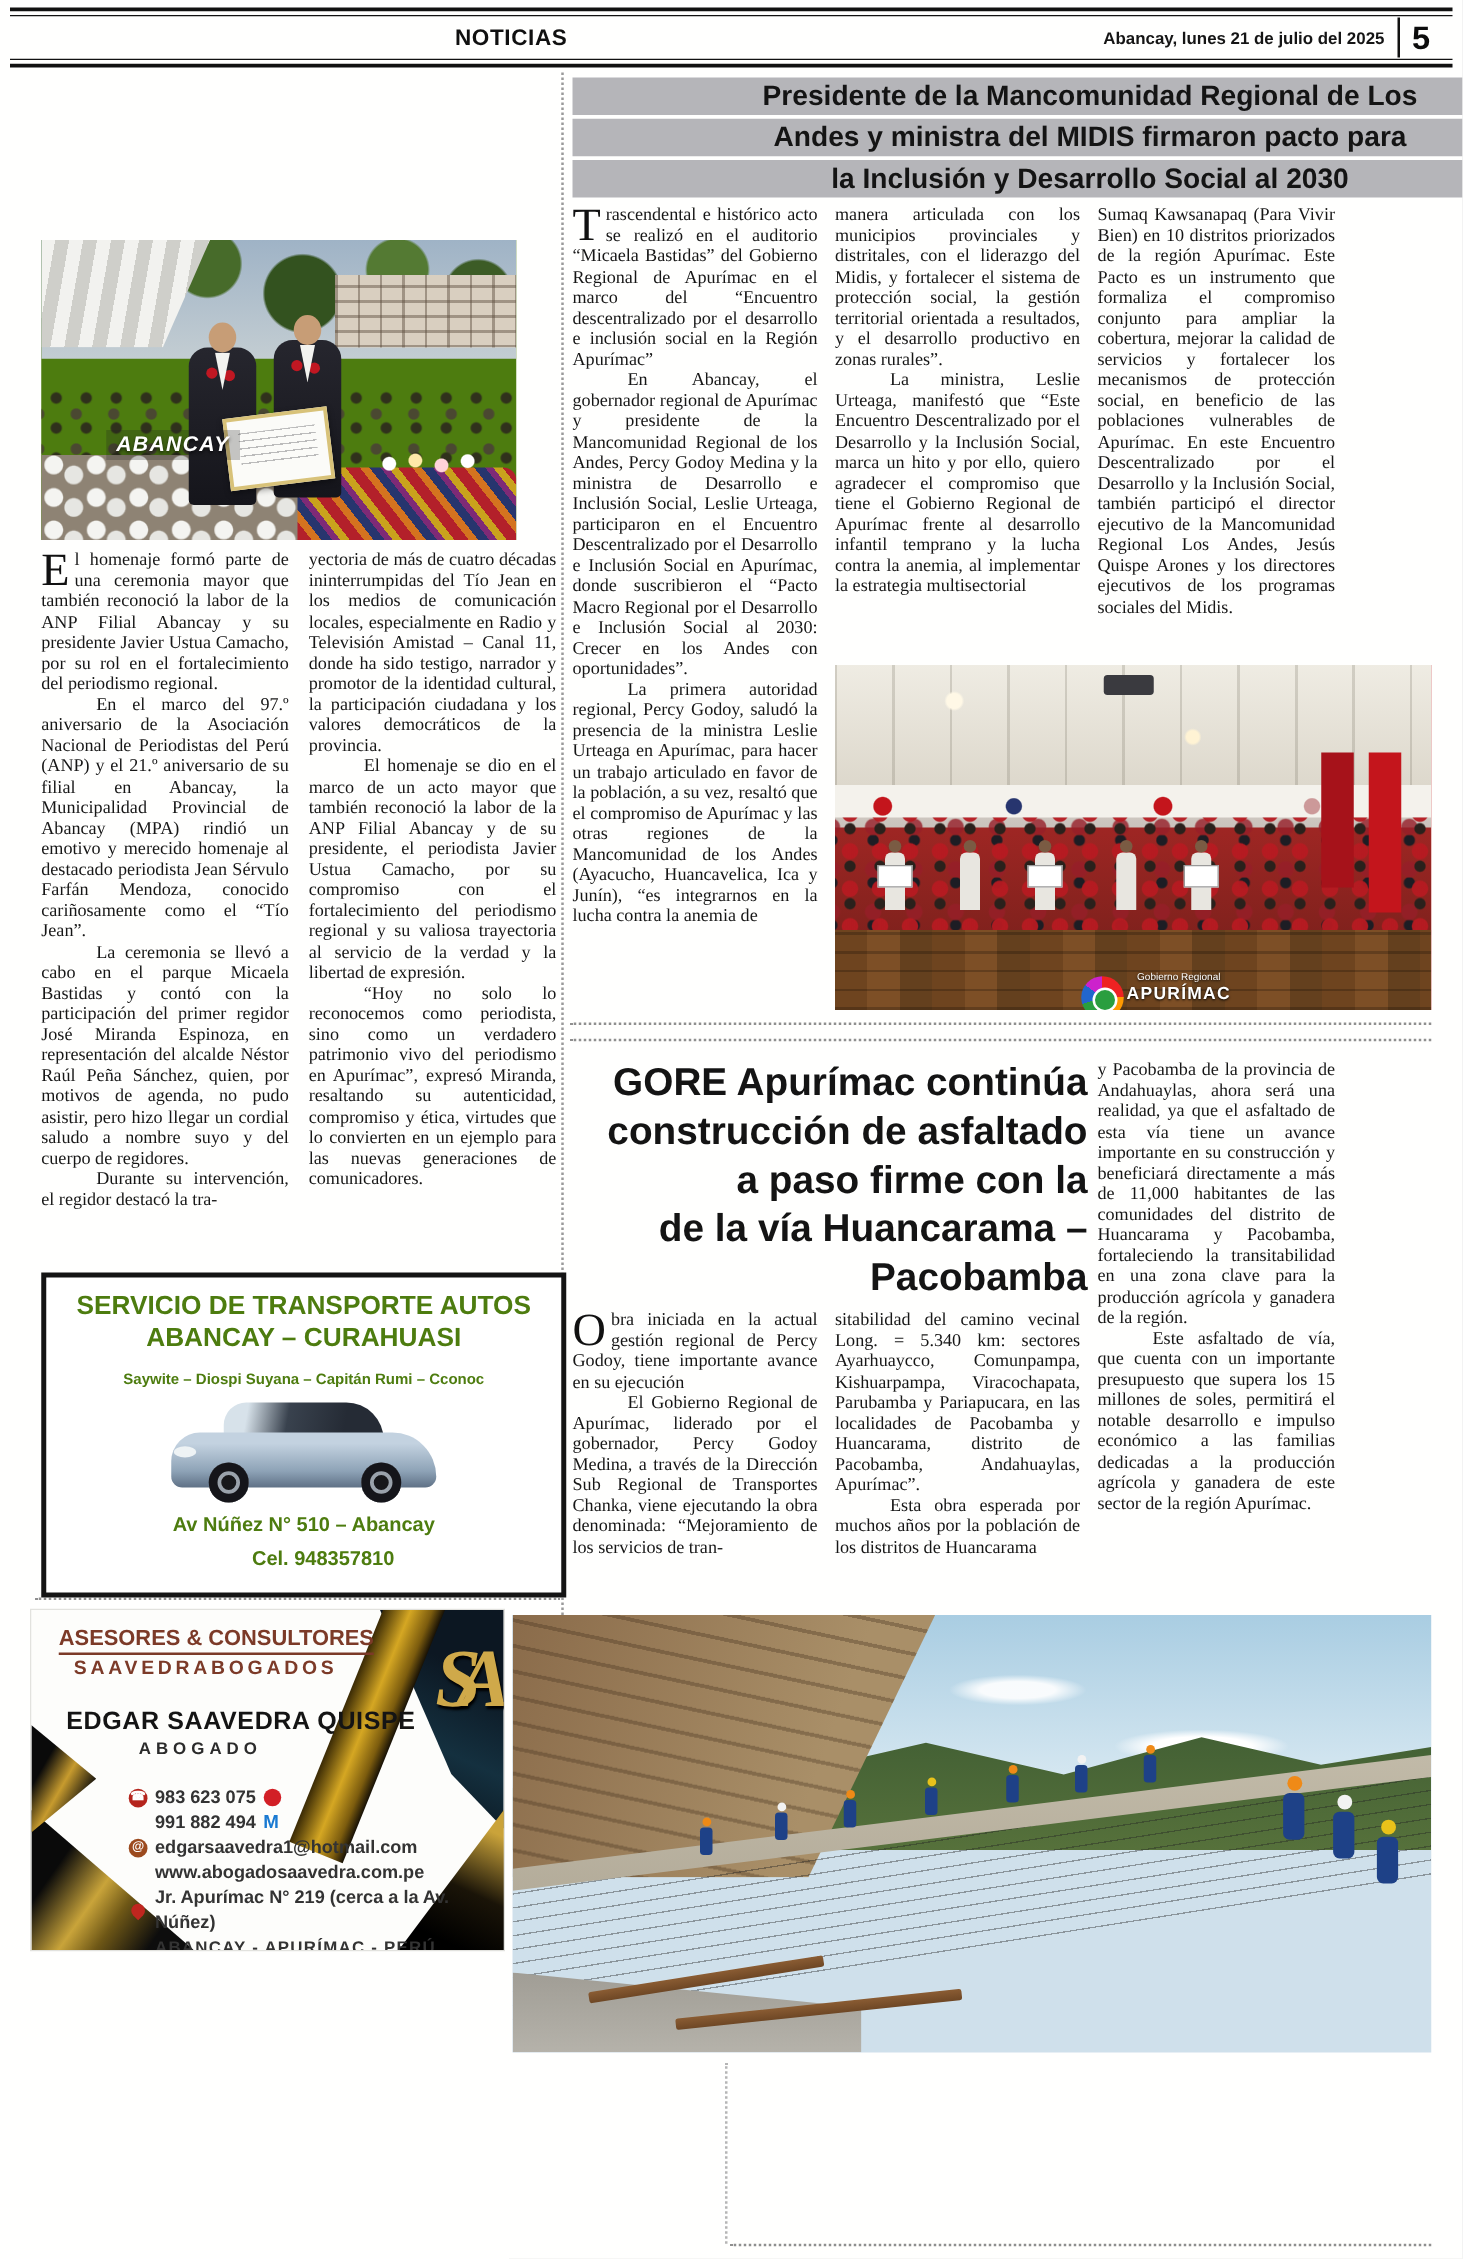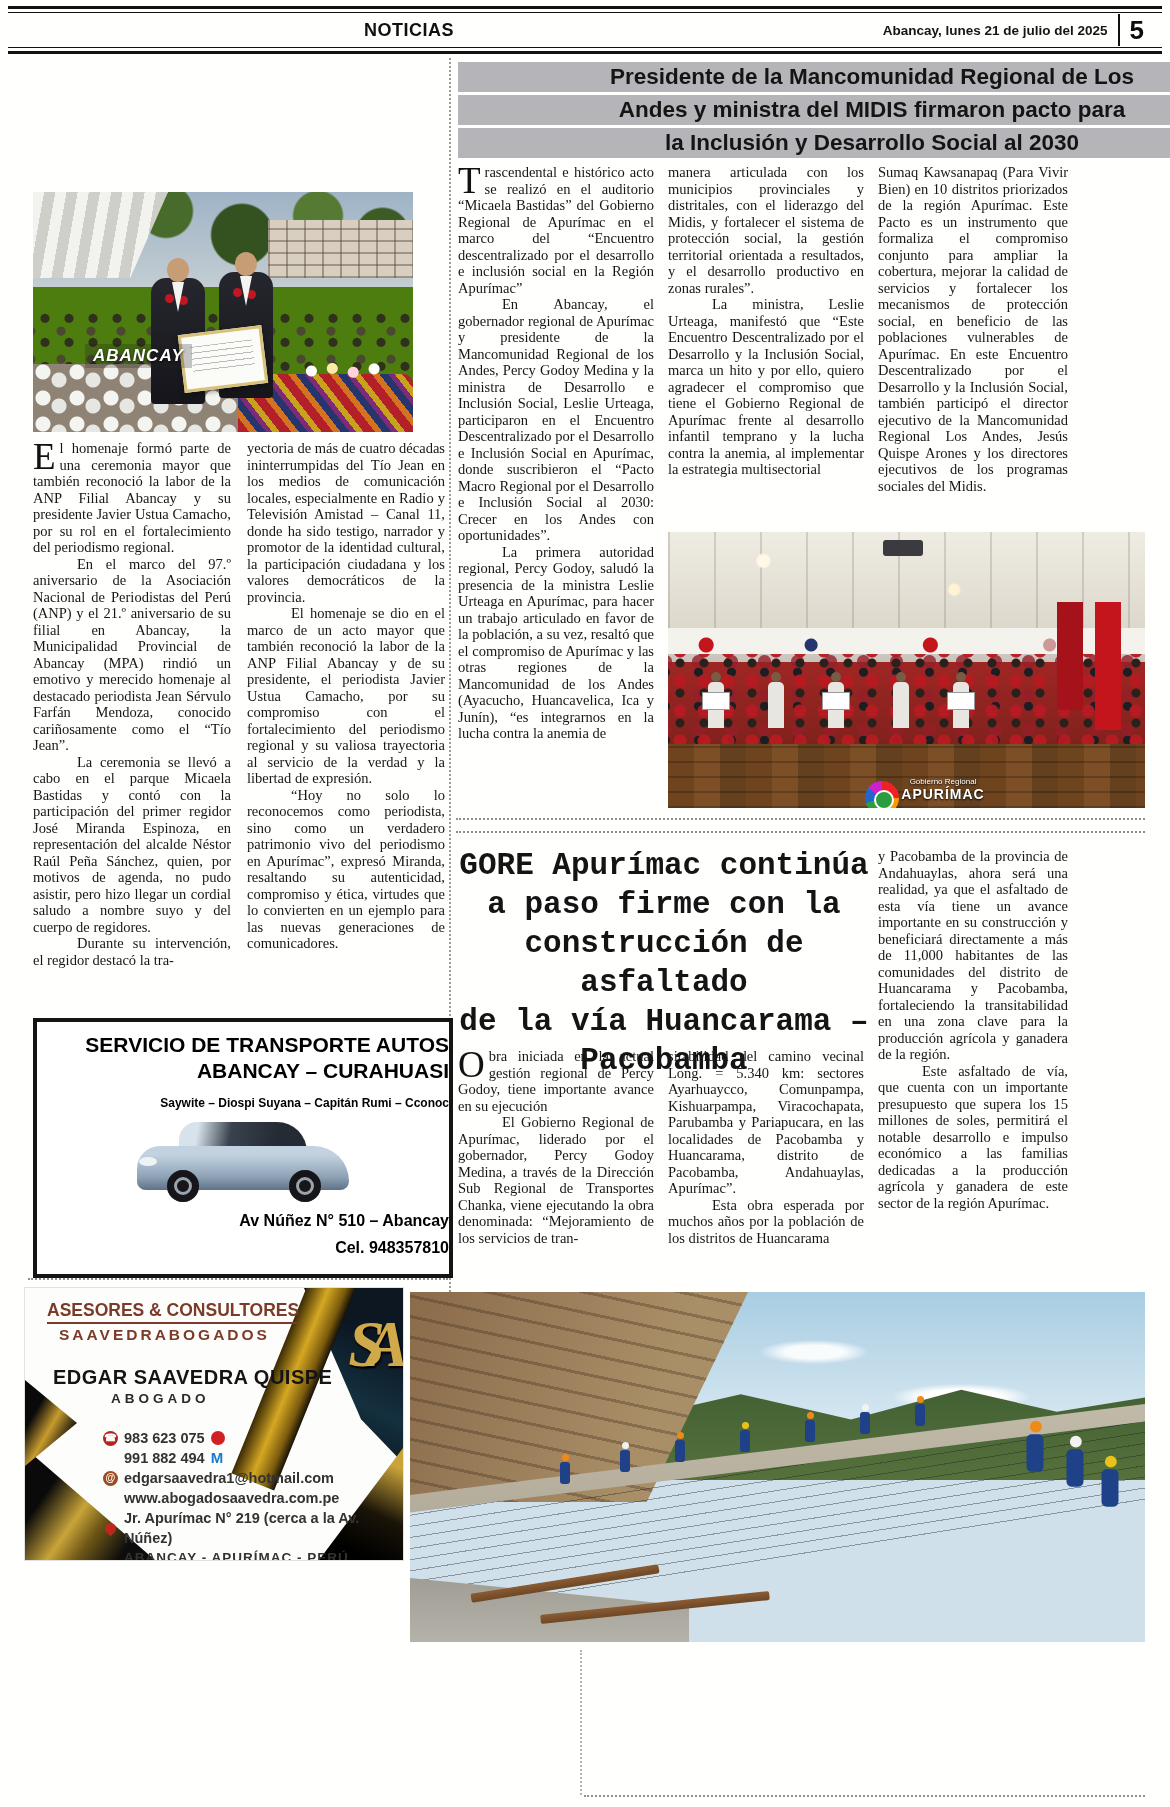--- a/index.html
+++ b/index.html
@@ -47,22 +47,22 @@
   
   .p-head{position:absolute;left:458px;top:62px;width:828px;}
   .p-head .strip{background:#b5b5b9;color:#141414;text-align:center;
                  font-family:"Liberation Sans",sans-serif;font-weight:bold;font-size:22.5px;
                  line-height:28px;padding:1px 0;margin-bottom:3px;}
   .p-col1{position:absolute;left:458px;top:164px;width:196px;}
   .p-col2{position:absolute;left:668px;top:164px;width:196px;}
   .p-col3{position:absolute;left:878px;top:164px;width:190px;}
 
   
-  .g-head{position:absolute;left:458px;top:846px;width:412px;text-align:center;
-          font-family:Liberation Mono, monospace;font-weight:bold;font-size:31px;line-height:39px;color:#141414;}
+  .g-head{position:absolute;left:458px;top:846px;width:412px;text-align:right;
+          font-family:Liberation Sans, sans-serif;font-weight:bold;font-size:31px;line-height:39px;color:#141414;}
   .g-col1{position:absolute;left:458px;top:1048px;width:196px;}
   .g-col2{position:absolute;left:668px;top:1048px;width:196px;}
   .g-col3{position:absolute;left:878px;top:848px;width:190px;}
 
   
   .photo1{position:absolute;left:33px;top:192px;width:380px;height:240px;overflow:hidden;background:#4d7c0f;}
   .p1-foliage{position:absolute;left:0;top:0;width:100%;height:95px;
     background:
       radial-gradient(circle at 15% 40%,#2e4a1f 0 28px,transparent 30px),
       radial-gradient(circle at 35% 20%,#476b2a 0 26px,transparent 28px),
@@ -188,21 +188,21 @@
   .p3-plank.k1{left:60px;bottom:54px;width:190px;transform:rotate(-9deg);}
   .p3-plank.k2{left:130px;bottom:30px;width:230px;transform:rotate(-6deg);}
   .wkr{position:absolute;width:10px;height:22px;border-radius:3px;background:#1e4187;}
   .wkr::before{content:"";position:absolute;top:-8px;left:1.5px;width:7px;height:7px;border-radius:50%;background:#ef8a17;}
   .wkr.wh::before{background:#f2f2f2;}
   .wkr.yl::before{background:#e8c21a;}
   .wkr.big{transform:scale(1.7);}
 
   
   .t-ad{position:absolute;left:33px;top:1018px;width:412px;height:252px;border:4px solid #141414;background:#fff;
-        font-family:"Liberation Sans",sans-serif;text-align:right;color:#000000;}
+        font-family:"Liberation Sans",sans-serif;text-align:center;color:#4d7c0f;}
   .t-ad .tt{font-size:21px;font-weight:bold;line-height:26px;margin-top:10px;}
   .t-ad .tt2{font-size:21px;font-weight:bold;line-height:26px;}
   .t-ad .route{font-size:12px;font-weight:bold;margin-top:12px;}
   .t-car{position:relative;width:225px;height:86px;margin:8px auto 0;}
   .t-car .body{position:absolute;left:6px;bottom:14px;width:212px;height:44px;border-radius:26px 40px 10px 10px;
         background:linear-gradient(#c3d2e0 20%,#8ea3b7 70%,#5f7186);}
   .t-car .cabin{position:absolute;left:48px;bottom:50px;width:128px;height:32px;border-radius:18px 30px 0 0;
         background:linear-gradient(100deg,#d7e2ea 15%,#39424e 40%,#252b35 75%);}
   .t-car .wheel{position:absolute;bottom:2px;width:32px;height:32px;border-radius:50%;background:#17171a;
         box-shadow:inset 0 0 0 7px #15151a, inset 0 0 0 10px #9aa2ab;}
@@ -345,22 +345,22 @@
     <div class="p2-floor"></div>
     <div class="p2-logo">
       <span class="swirl"></span>
       <div class="gl1">Gobierno Regional</div>
       <div class="gl2">APURÍMAC</div>
     </div>
   </div>
 
   <div class="g-head">
     <div>GORE Apurímac continúa</div>
+    <div>construcción de asfaltado</div>
     <div>a paso firme con la</div>
-    <div>construcción de asfaltado</div>
     <div>de la vía Huancarama –</div>
     <div>Pacobamba</div>
   </div>
 
   <div class="g-col1 btxt">
     <p><span class="dropcap">O</span><span>bra iniciada en la actual gestión regional de Percy Godoy, tiene importante avance en su ejecución</span></p>
     <p class="ind">El Gobierno Regional de Apurímac, liderado por el gobernador, Percy Godoy Medina, a través de la Dirección Sub Regional de Transportes Chanka, viene ejecutando la obra denominada: “Mejoramiento de los servicios de tran-</p>
   </div>
   <div class="g-col2 btxt">
     <p>sitabilidad del camino vecinal Long. = 5.340 km: sectores Ayarhuaycco, Comunpampa, Kishuarpampa, Viracochapata, Parubamba y Pariapucara, en las localidades de Pacobamba y Huancarama, distrito de Pacobamba, Andahuaylas, Apurímac”.</p>

